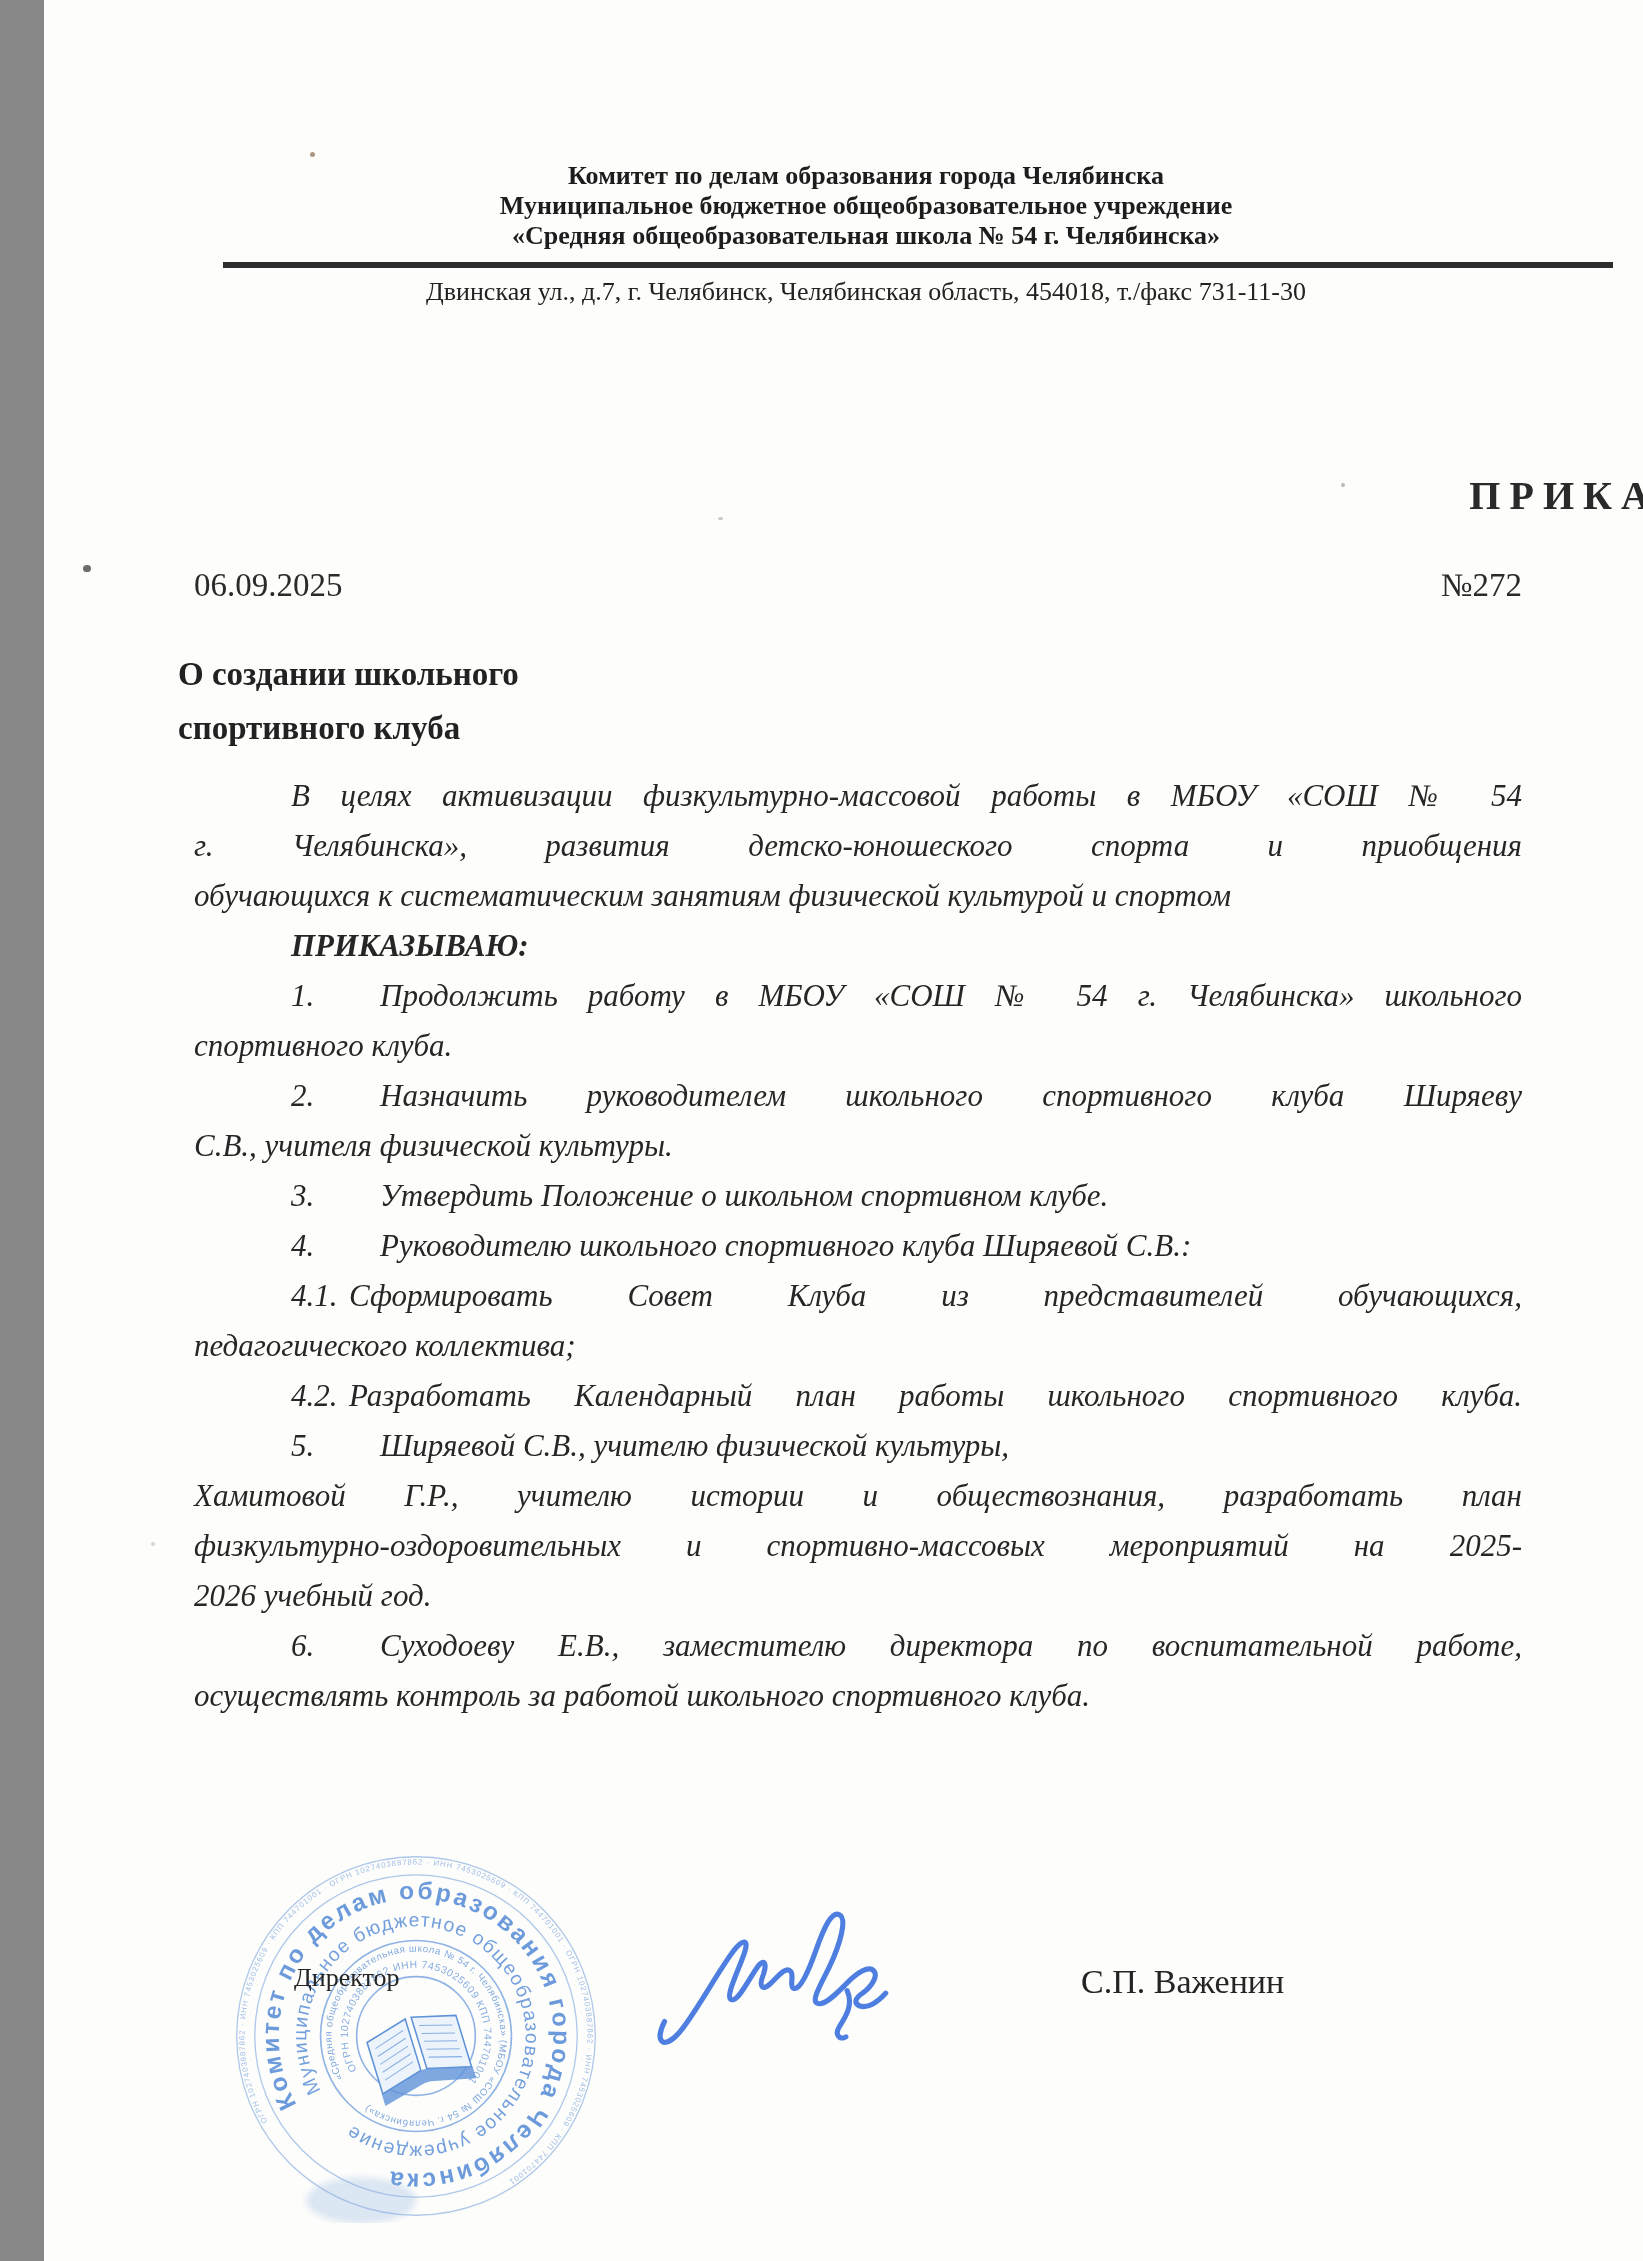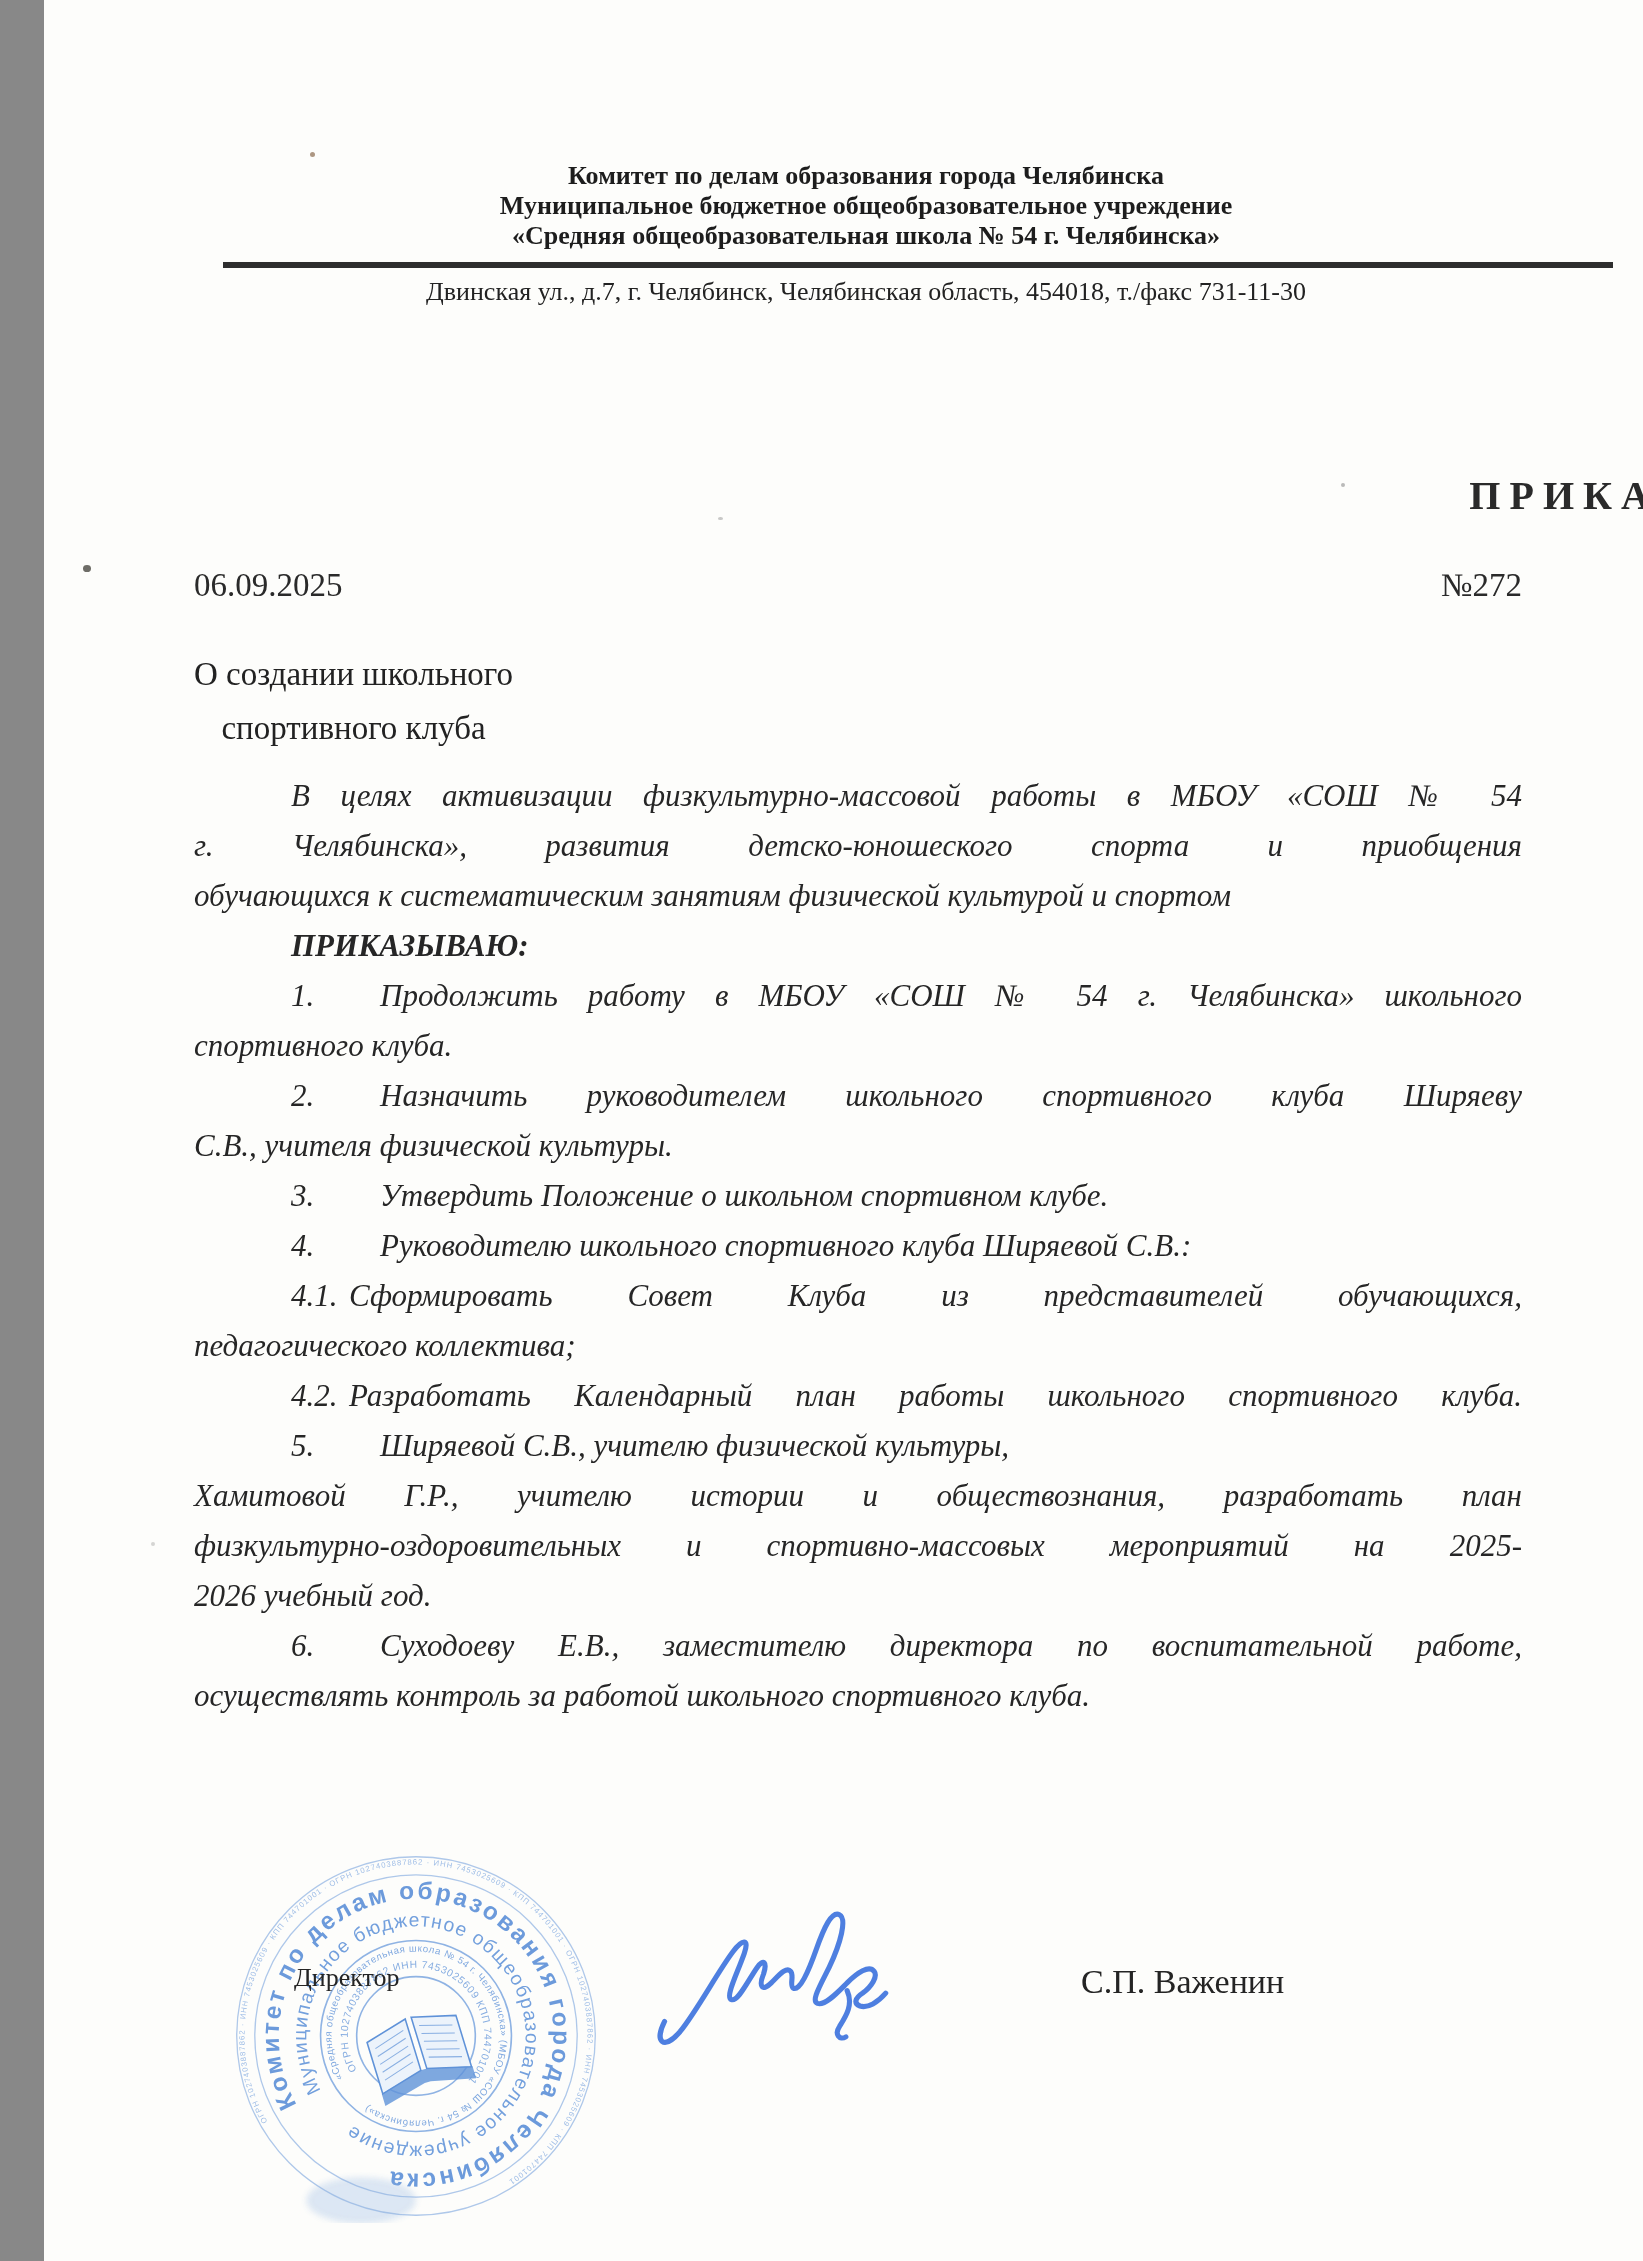--- a/index.html
+++ b/index.html
@@ -15,21 +15,21 @@
   }
   .abs{position:absolute;}
   
   .header{top:161px;left:0;width:100%;text-align:center;}
   .header-line{font-size:26px;font-weight:700;line-height:30px;color:#1d1d1d;}
   .rule{top:262px;left:179px;width:1390px;height:5.8px;background:#2e2e2e;}
   .address{top:277px;left:0;width:100%;text-align:center;font-size:26px;color:#222;}
   
   .doc-type{top:472px;left:0;width:100%;text-align:right;font-size:40px;font-weight:700;letter-spacing:9px;color:#2a2a2a;}
   .date-row{top:567px;left:150px;width:1328px;display:flex;justify-content:space-between;font-size:33px;color:#2a2a2a;}
-  .subject{top:647px;left:150px;font-size:33px;font-weight:400;line-height:54px;color:#222;text-align:center;}
+  .subject{top:647px;left:134px;font-size:33px;font-weight:700;line-height:54px;color:#222;}
   
   .body{top:771px;left:150px;width:1328px;font-size:31px;color:#262626;}
   .line{height:50px;line-height:50px;text-align:left;font-style:italic;}
   .line.j{text-align:justify;text-align-last:justify;}
   .line.ind{text-indent:97px;}
   .line.b{font-weight:700;}
   .num{display:inline-block;min-width:89px;text-indent:0;}
   .num.num-sub{min-width:0;margin-right:11.6px;}
   
   .sign-label{top:1963px;left:250px;font-size:26px;color:#242424;}

